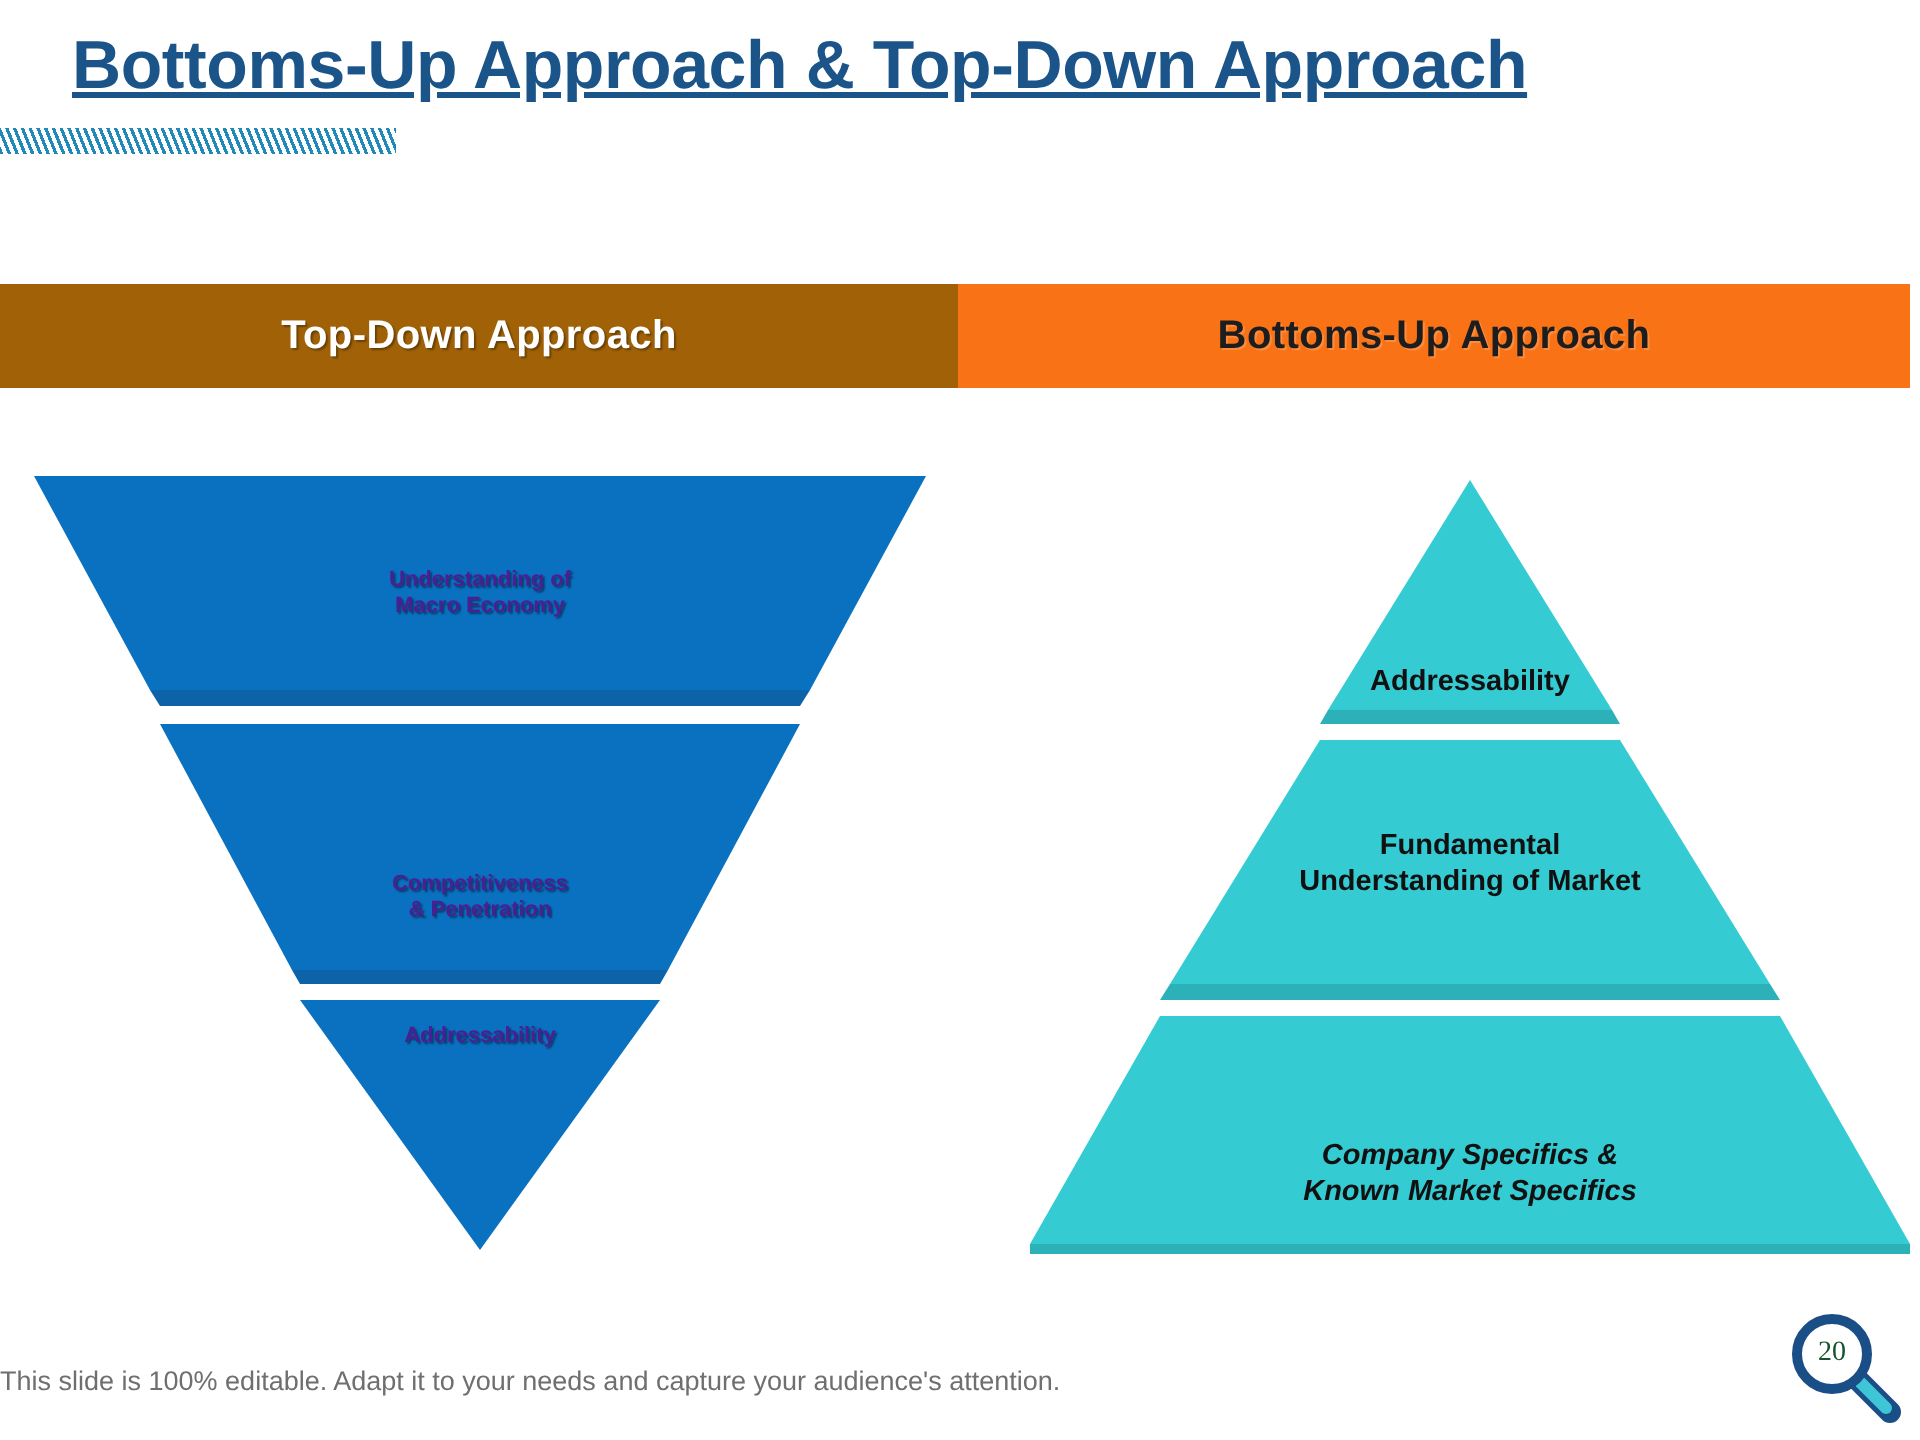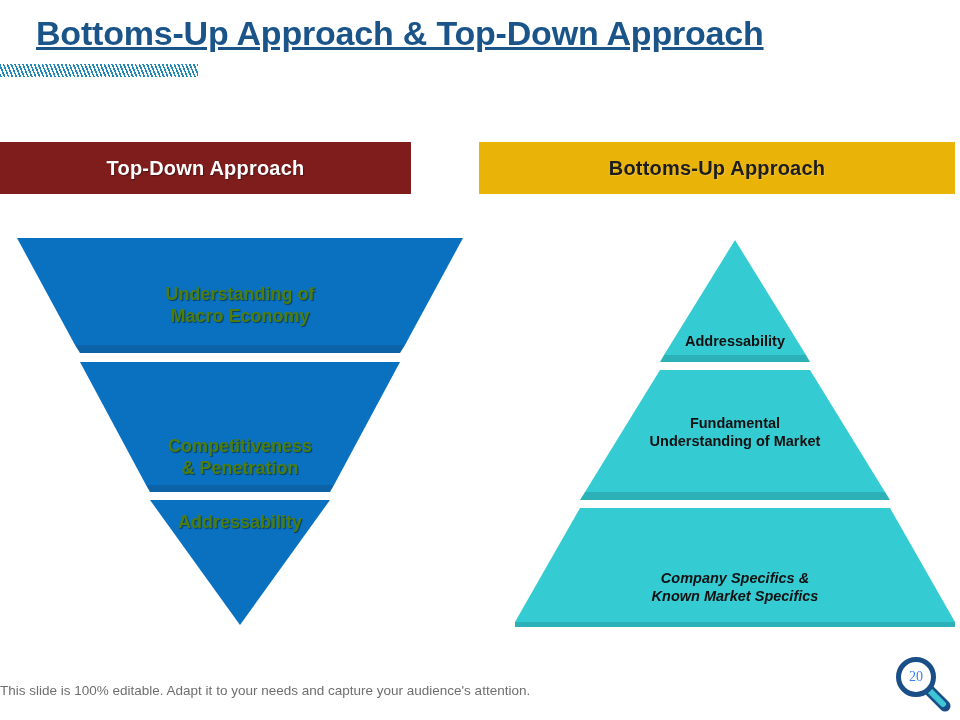--- a/index.html
+++ b/index.html
@@ -59,29 +59,29 @@
     height: 52px;
     display: flex;
     align-items: center;
     justify-content: center;
     font-size: 20px;
     font-weight: bold;
     letter-spacing: 0.2px;
   }
   #hdr-topdown {
     left: 0px;
-    width: 411px;
-    background: #7f1d1d;
+    width: 479px;
+    background: #a16207;
     color: #ffffff;
     text-shadow: 1px 1px 1px rgba(0,0,0,0.35);
   }
   #hdr-bottomsup {
     left: 479px;
     width: 476px;
-    background: #eab308;
+    background: #f97316;
     color: #1d1d1d;
     text-shadow: 1px 1px 0px rgba(255,255,255,0.18);
   }
 
   
   #diagram-area {
     position: absolute;
     left: 0;
     top: 220px;
     width: 960px;
@@ -105,22 +105,22 @@
   
   .shape-label {
     position: absolute;
     text-align: center;
     line-height: 1.22;
     font-weight: bold;
     white-space: pre-line;
     pointer-events: none;
   }
   .label-light {
-    color: #4d7c0f;
-    font-size: 18px;
+    color: #4c1d95;
+    font-size: 11px;
     text-shadow: 1px 1px 1px rgba(0,0,0,0.45);
   }
   .label-dark {
     color: #111111;
     font-size: 14.5px;
   }
 
   
   #funnel-label-1 { left: 80px;  top: 284px; width: 320px; }
   #funnel-label-2 { left: 80px;  top: 436px; width: 320px; }
@@ -153,21 +153,21 @@
   #page-number {
     position: absolute;
     left: 0px;
     top: 0px;
     width: 40px;
     height: 40px;
     display: flex;
     align-items: center;
     justify-content: center;
     font-size: 14px;
-    color: #3b82f6;
+    color: #14532d;
     font-family: "Liberation Serif", serif;
   }
 </style>
 </head>
 <body>
 
 <div id="slide-title">Bottoms-Up Approach &amp; Top-Down Approach</div>
 
 <div id="title-rule"></div>
 

